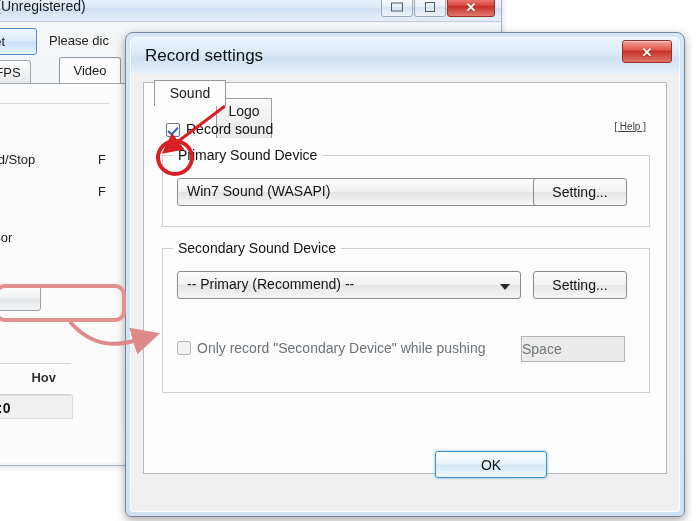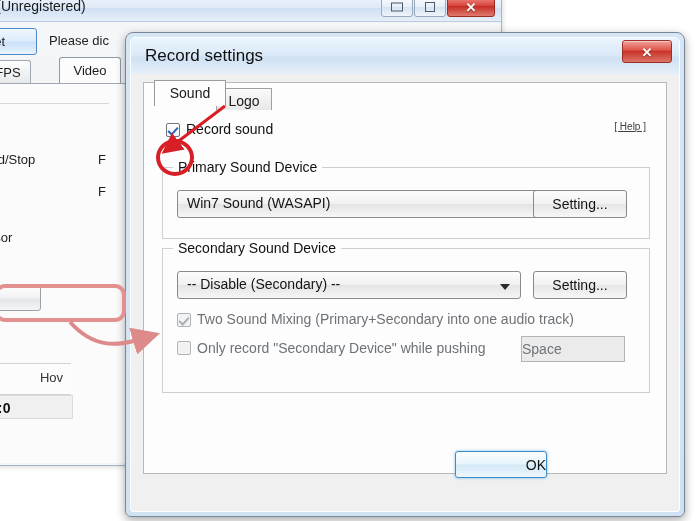--- a/index.html
+++ b/index.html
@@ -183,23 +183,24 @@
   .how-row {
     position: absolute;
     left: -60px; top: 368px;
     width: 190px; height: 30px;
     border-top: 1px solid #d0d2d4;
     border-bottom: 1px solid #d0d2d4;
     background: #fcfcfc;
   }
   .how-text {
     position: absolute;
-    right: 8px; top: 6px;
+    right: 15px; top: 6px;
     font-size: 13px;
     color: #333;
+    font-weight: bold;
   }
   .timer-row {
     position: absolute;
     left: -60px; top: 400px;
     width: 190px; height: 26px;
   }
   .timer-box {
     position: absolute;
     left: 72px; top: 0;
     width: 120px; height: 24px;
@@ -284,22 +285,22 @@
     background: #fdfdfd;
     border: 1px solid #b8b8b8;
   }
   .tabstrip {
     position: absolute;
     left: 10px; top: -3px;
     height: 26px;
   }
   .tab {
     position: absolute;
-    top: 8px;
-    height: 22px;
+    top: 18px;
+    height: 40px;
     border: 1px solid #a0a0a0;
     border-bottom: none;
     background: linear-gradient(to bottom,#fafafa,#e8e8e8);
     font-size: 14px;
     color: #1a1a1a;
     line-height: 24px;
     text-align: center;
     box-sizing: border-box;
     padding: 0 10px;
   }
@@ -430,26 +431,26 @@
   }
 
   .dlg-footer {
     position: absolute;
     left: 0; right: 0; bottom: 0;
     height: 78px;
   }
   .btn-ok, .btn-cancel {
     position: absolute;
     top: 18px;
-    width: 92px; height: 27px;
+    width: 112px; height: 27px;
     border-radius: 3px;
     font-size: 14px;
     color: #111;
     line-height: 26px;
-    text-align: right;
+    text-align: center;
     box-sizing: border-box;
     cursor: pointer;
   }
   .btn-ok {
     right: 132px;
     border: 1px solid #3d8dc4;
     background: linear-gradient(to bottom,#fbfeff 0%, #e7f3fb 48%, #d3e9f8 52%, #eef7fe 100%);
     box-shadow: 0 0 3px rgba(80,160,220,0.75), inset 0 0 1px #fff;
   }
   .btn-cancel {
@@ -551,41 +552,37 @@
             <div class="tab active" style="left:0; width:72px;">Sound</div>
             <div class="tab" style="left:62px; width:56px;">Logo</div>
           </div>
 
           <div class="record-sound-row">
             <div class="dlg-cb checked"></div>
             <div class="cb-label">Record sound</div>
             <div class="help-link">[ Help ]</div>
           </div>
 
-          <div class="groupbox" style="top:84px; height:70px;">
+          <div class="groupbox" style="top:72px; height:70px;">
             <div class="legend">Primary Sound Device</div>
             <div class="combo" style="left:14px; top:22px; width:384px;">
               <div class="val">Win7 Sound (WASAPI)</div>
               <div class="arrow"></div>
             </div>
             <div class="gbtn" style="left:370px; top:22px; width:94px;">Setting...</div>
           </div>
 
           <div class="groupbox" style="top:165px; height:143px;">
             <div class="legend">Secondary Sound Device</div>
             <div class="combo" style="left:14px; top:22px; width:344px;">
-              <div class="val">-- Disable (Secondary) --</div>
+              <div class="val">-- Primary (Recommend) --</div>
               <div class="arrow"></div>
             </div>
             <div class="gbtn" style="left:370px; top:22px; width:94px;">Setting...</div>
 
-            <div style="position:absolute; left:14px; top:62px; right:10px; height:20px;">
-              <div class="dlg-cb checked disabled"></div>
-              <div class="cb-label disabled">Two Sound Mixing (Primary+Secondary into one audio track)</div>
-            </div>
 
             <div style="position:absolute; left:14px; top:90px; right:10px; height:26px;">
               <div class="dlg-cb disabled"></div>
               <div class="cb-label disabled" style="top:1px;">Only record "Secondary Device" while pushing</div>
               <div class="keybox" style="left:344px; top:-3px; width:104px;">Space</div>
             </div>
           </div>
 
         </div>
 

